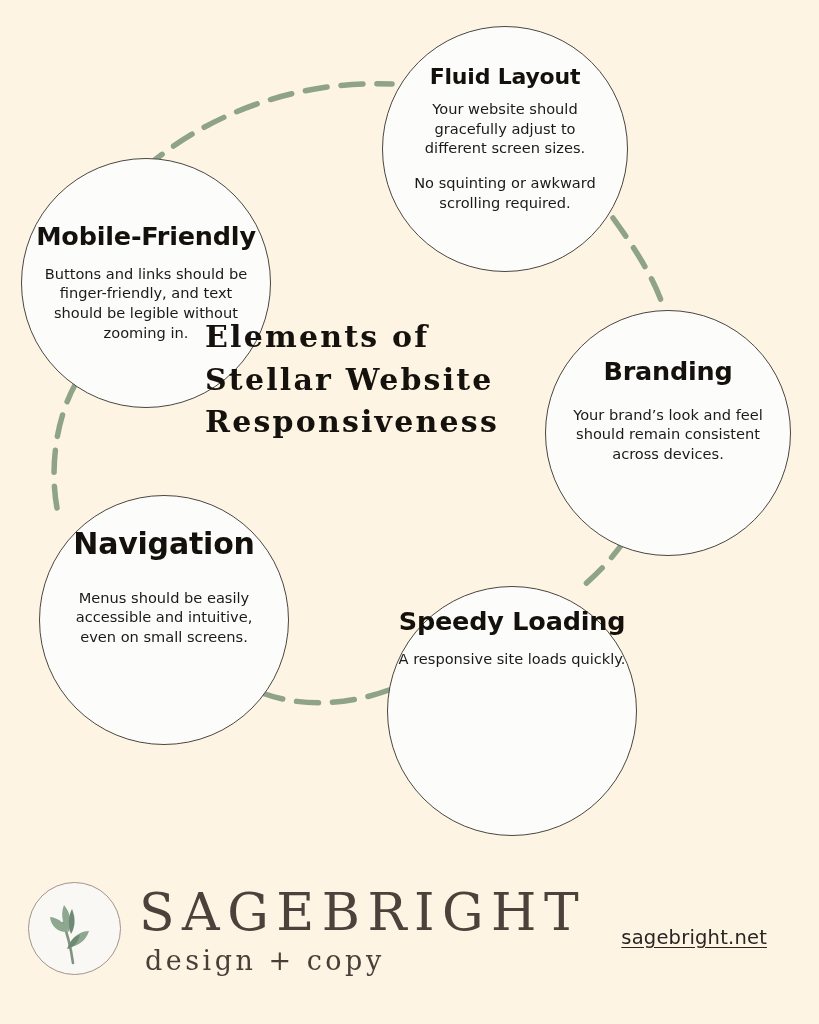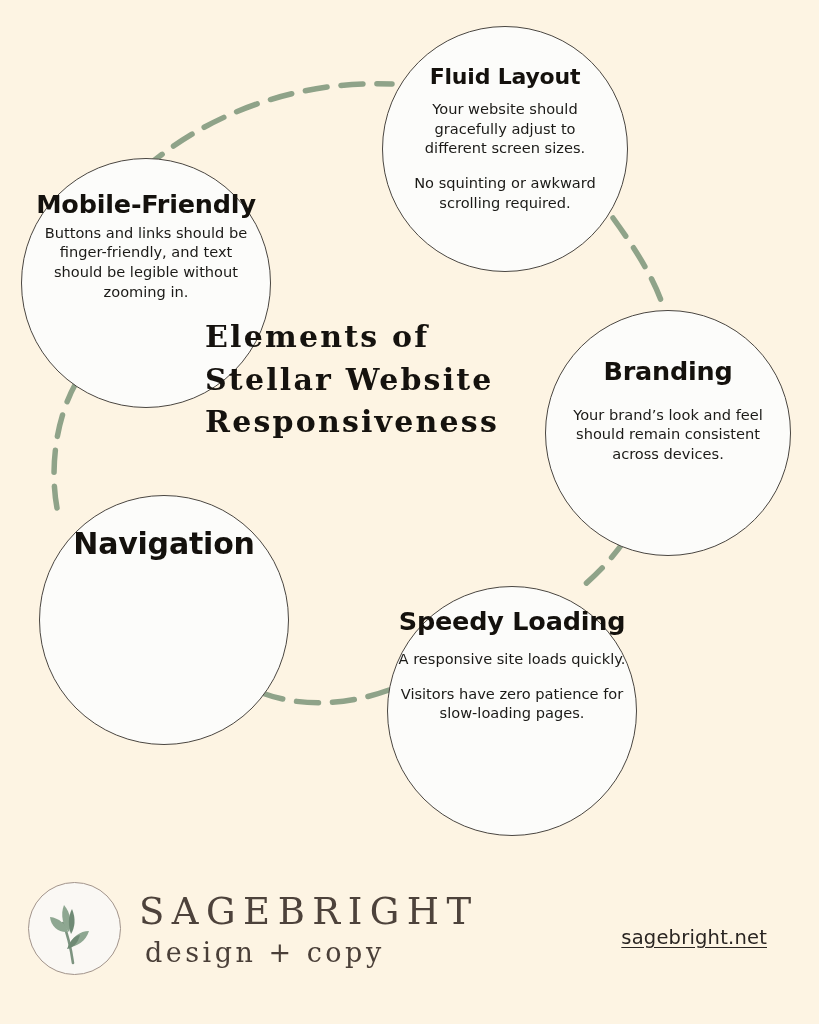--- a/index.html
+++ b/index.html
@@ -61,22 +61,22 @@
     left: 382px; top: 26px;
     width: 246px; height: 246px;
   }
   #node-fluid-layout .node-title { font-size: 22px; margin-top: 38px; }
   #node-fluid-layout .node-body { font-size: 14.6px; margin-top: 11px; width: 200px; }
 
   #node-mobile-friendly {
     left: 21px; top: 158px;
     width: 250px; height: 250px;
   }
-  #node-mobile-friendly .node-title { font-size: 25.5px; margin-top: 32px; }
-  #node-mobile-friendly .node-body { font-size: 14.6px; margin-top: 5px; width: 204px; }
+  #node-mobile-friendly .node-title { font-size: 25.5px; margin-top: 64px; }
+  #node-mobile-friendly .node-body { font-size: 14.6px; margin-top: 14px; width: 204px; }
 
   #node-branding {
     left: 545px; top: 310px;
     width: 246px; height: 246px;
   }
   #node-branding .node-title { font-size: 25.5px; margin-top: 47px; }
   #node-branding .node-body { font-size: 14.6px; margin-top: 20px; width: 214px; }
 
   #node-navigation {
     left: 39px; top: 495px;
@@ -140,21 +140,21 @@
   }
   #logo-wordmark {
     margin-left: 18px;
     display: flex;
     flex-direction: column;
     justify-content: center;
     margin-top: 2px;
   }
   #logo-name {
     font-family: "DejaVu Serif", serif;
-    font-size: 37px;
+    font-size: 52px;
     letter-spacing: 7.5px;
     color: #4d423b;
     line-height: 1;
     font-weight: normal;
   }
   #logo-tagline {
     font-family: "DejaVu Serif", serif;
     font-size: 27px;
     letter-spacing: 3.5px;
     color: #4a3f38;
@@ -206,27 +206,29 @@
 
   <div class="node" id="node-branding">
     <div class="node-title">Branding</div>
     <div class="node-body">
       <p>Your brand’s look and feel should remain consistent across devices.</p>
     </div>
   </div>
 
   <div class="node" id="node-navigation">
     <div class="node-title">Navigation</div>
+    <div class="node-body">
+      <p>Menus should be easily accessible and intuitive, even on small screens.</p>
+    </div>
   </div>
 
   <div class="node" id="node-speedy-loading">
     <div class="node-title">Speedy Loading</div>
     <div class="node-body">
       <p>A responsive site loads quickly.</p>
-      <p>Visitors have zero patience for slow-loading pages.</p>
     </div>
   </div>
 
   <div id="center-title">
     <span class="ct-line">Elements of</span>
     <span class="ct-line">Stellar Website</span>
     <span class="ct-line">Responsiveness</span>
   </div>
 
   <div id="footer">

